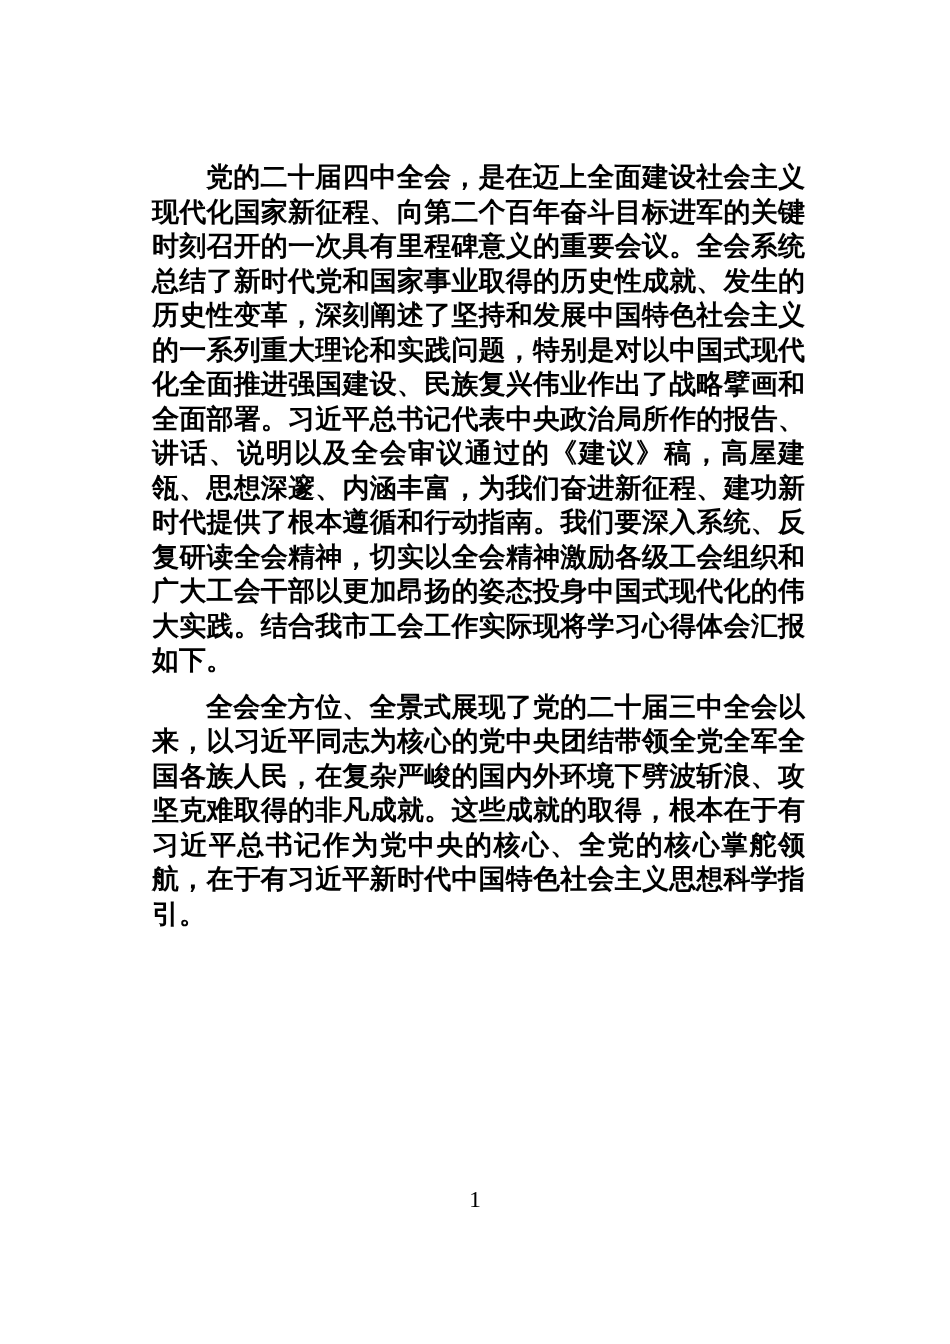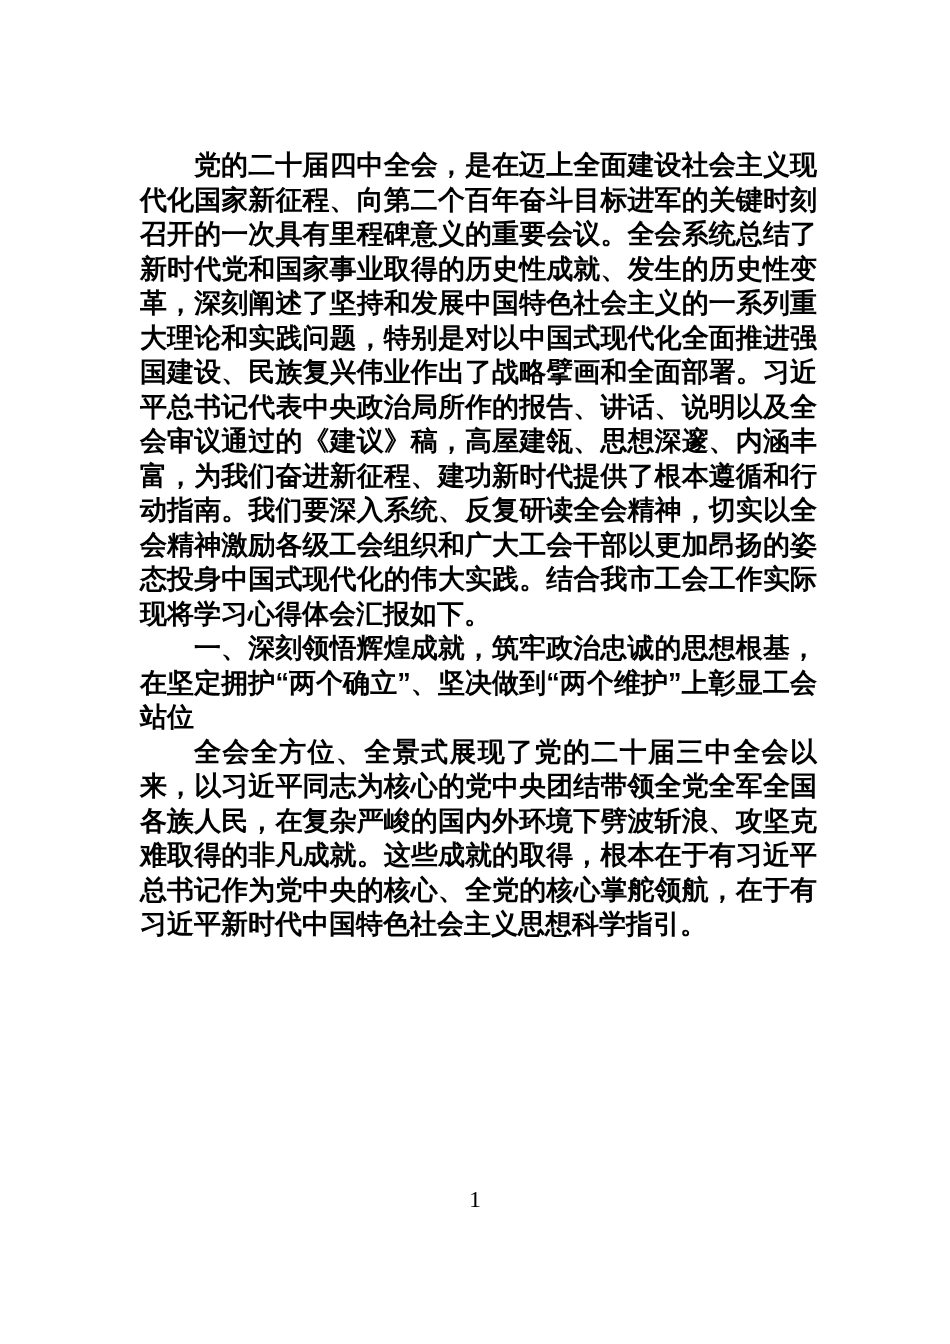--- a/index.html
+++ b/index.html
@@ -23,21 +23,21 @@
     font-size: 35px;
     font-weight: 700;
     text-align: center;
     letter-spacing: 2px;
   }
   .doc-title .title-line {
     display: block;
     line-height: 82px;
   }
   .doc-body p {
-    margin: 0;
+    margin: 12px;
     font-size: 27px;
     line-height: 34.5px;
     font-weight: 600;
     text-align: justify;
     text-justify: inter-ideograph;
     text-indent: 2em;
     word-break: break-all;
   }
   .page-number {
     position: absolute;
@@ -51,19 +51,18 @@
   }
 </style>
 </head>
 <body>
 
 <div class="page">
 
 
   <div class="doc-body">
     <p>党的二十届四中全会，是在迈上全面建设社会主义现代化国家新征程、向第二个百年奋斗目标进军的关键时刻召开的一次具有里程碑意义的重要会议。全会系统总结了新时代党和国家事业取得的历史性成就、发生的历史性变革，深刻阐述了坚持和发展中国特色社会主义的一系列重大理论和实践问题，特别是对以中国式现代化全面推进强国建设、民族复兴伟业作出了战略擘画和全面部署。习近平总书记代表中央政治局所作的报告、讲话、说明以及全会审议通过的《建议》稿，高屋建瓴、思想深邃、内涵丰富，为我们奋进新征程、建功新时代提供了根本遵循和行动指南。我们要深入系统、反复研读全会精神，切实以全会精神激励各级工会组织和广大工会干部以更加昂扬的姿态投身中国式现代化的伟大实践。结合我市工会工作实际现将学习心得体会汇报如下。</p>
-    <p>一、深刻领悟辉煌成就，筑牢政治忠诚的思想根基，在坚定拥护“两个确立”、坚决做到“两个维护”上彰显工会站位</p>
     <p>全会全方位、全景式展现了党的二十届三中全会以来，以习近平同志为核心的党中央团结带领全党全军全国各族人民，在复杂严峻的国内外环境下劈波斩浪、攻坚克难取得的非凡成就。这些成就的取得，根本在于有习近平总书记作为党中央的核心、全党的核心掌舵领航，在于有习近平新时代中国特色社会主义思想科学指引。</p>
   </div>
 
   <div class="page-number">1</div>
 
 </div>
 
 </body></html>

